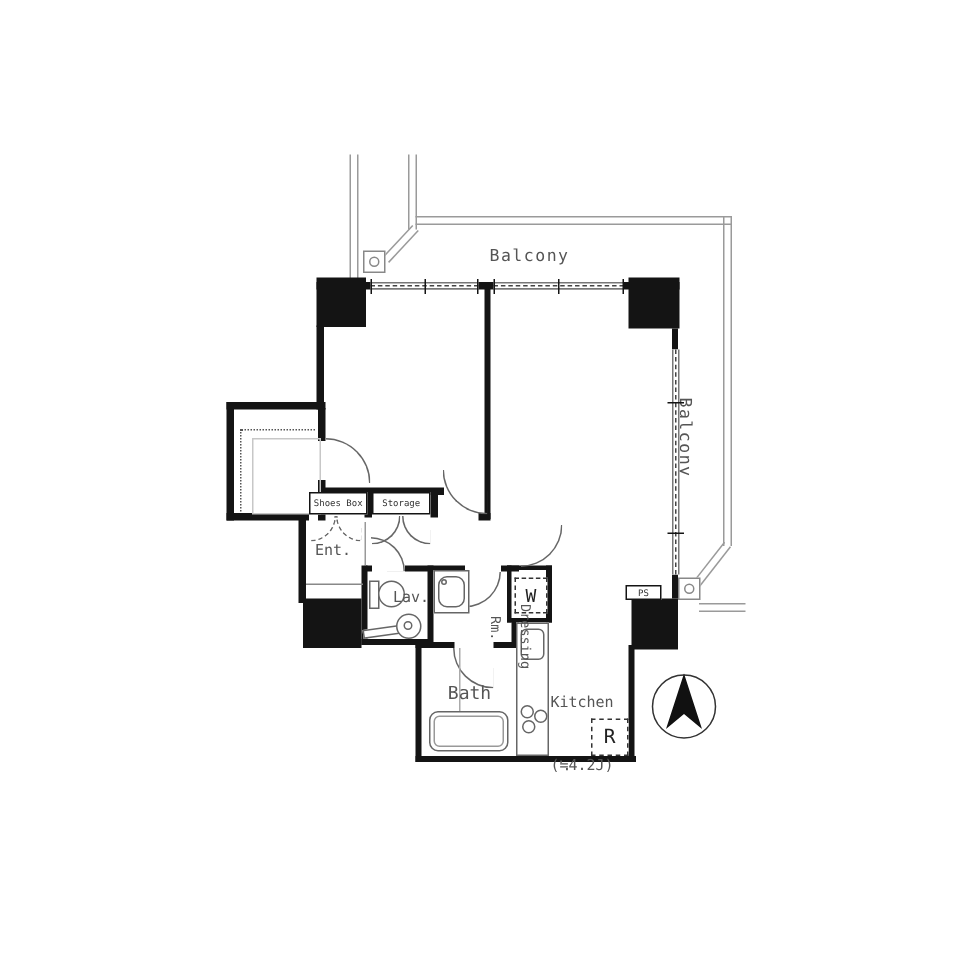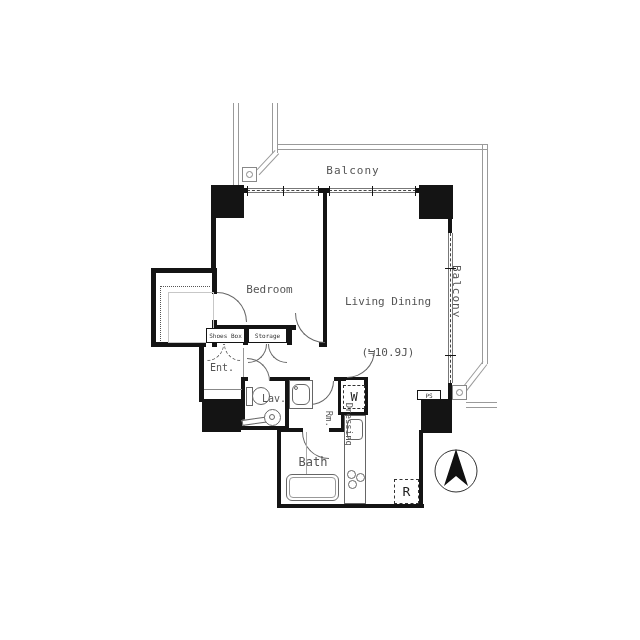--- a/index.html
+++ b/index.html
@@ -159,25 +159,24 @@
   <div class="fix" style="left:344px;top:415px;width:22px;height:89px;"></div>
   <div class="fix" style="left:347px;top:419px;width:16px;height:21px;border-radius:4px;"></div>
   <div class="fix" style="left:347px;top:470px;width:9px;height:9px;border-radius:50%;"></div>
   <div class="fix" style="left:356px;top:473px;width:9px;height:9px;border-radius:50%;"></div>
   <div class="fix" style="left:348px;top:480px;width:9px;height:9px;border-radius:50%;"></div>
   <div class="appl" style="left:394px;top:479px;width:25px;height:25px;font-size:13px;">
     <span>R</span>
   </div>
 
   <div class="lbl" style="left:216px;top:247px;width:107px;font-size:11px;line-height:17px;">
-    <div>Bedroom</div>
   </div>
-  <div class="lbl" style="left:327px;top:259px;width:122px;font-size:11px;line-height:17px;">
-    <div>Living Dining</div>
-    <div>(≒10.9J)</div>
+  <div class="lbl" style="left:354px;top:434px;width:68px;font-size:10px;line-height:14px;">
+    <div>Kitchen</div>
+    <div>(≒4.2J)</div>
   </div>
   <div class="lbl" style="left:206px;top:360px;width:32px;font-size:10px;">Ent.</div>
   <div class="lbl" style="left:261px;top:391px;width:26px;font-size:10px;">Lav.</div>
   <div class="lbl vtext" style="left:314px;top:381px;height:54px;font-size:9px;line-height:10px;">
     <span>Dressing</span><br>
     <span>Rm.</span>
   </div>
   <div class="lbl" style="left:283px;top:455px;width:60px;font-size:12px;">Bath</div>
 
   <svg width="52" height="52" viewBox="0 0 52 52" style="position:absolute;left:430px;top:445px;">

